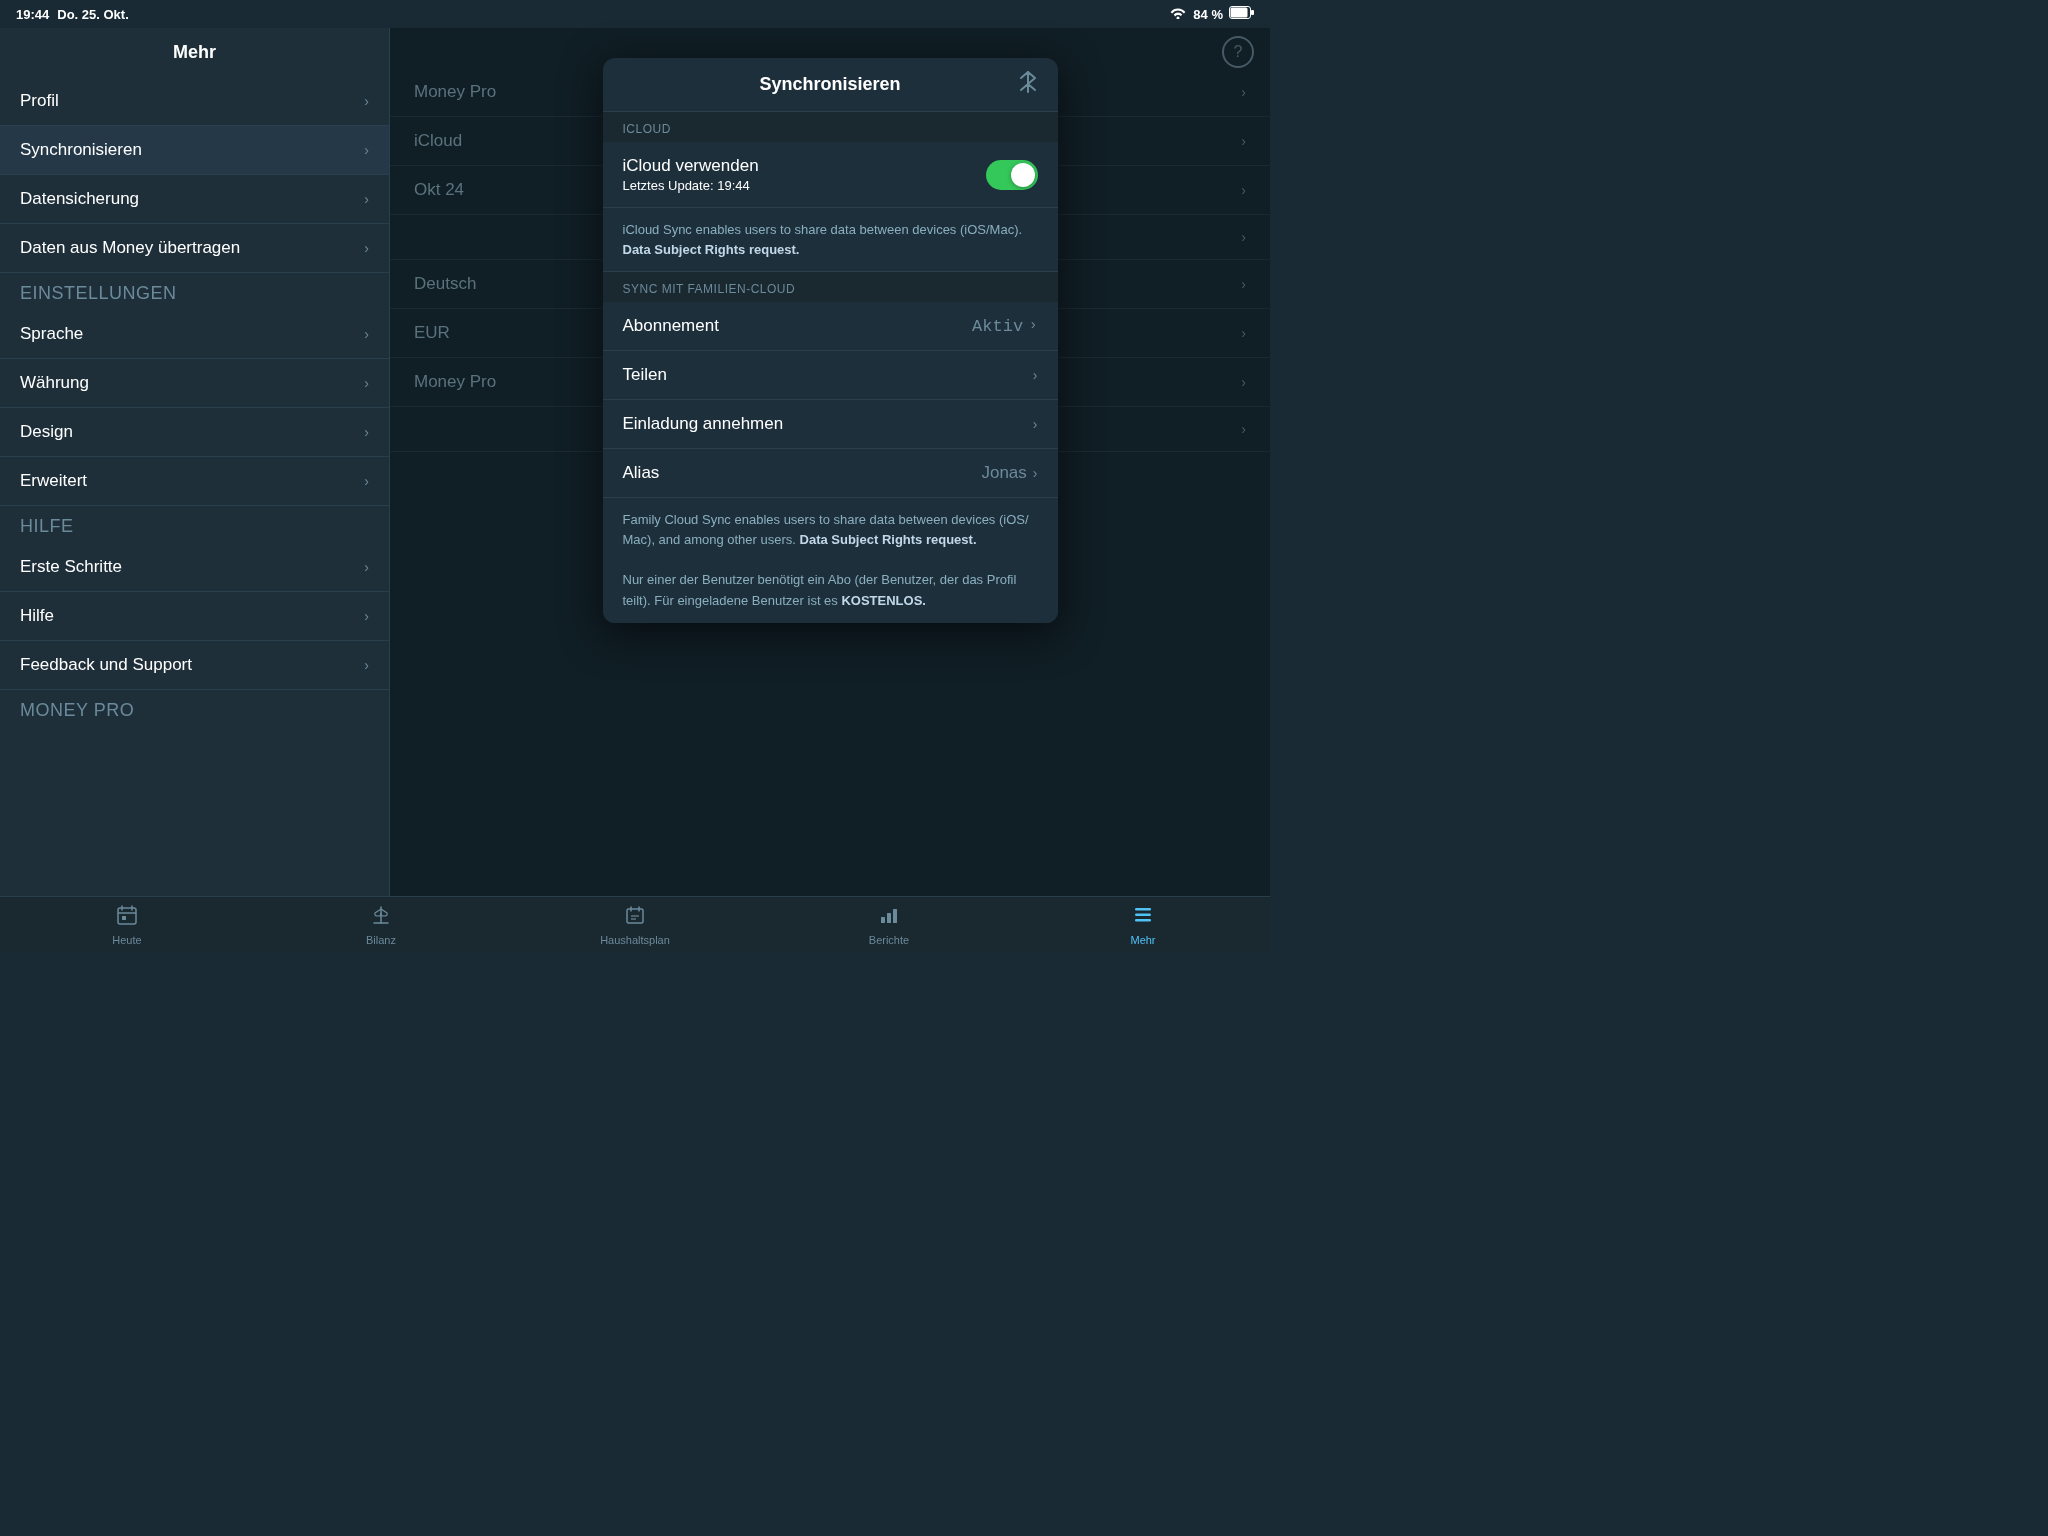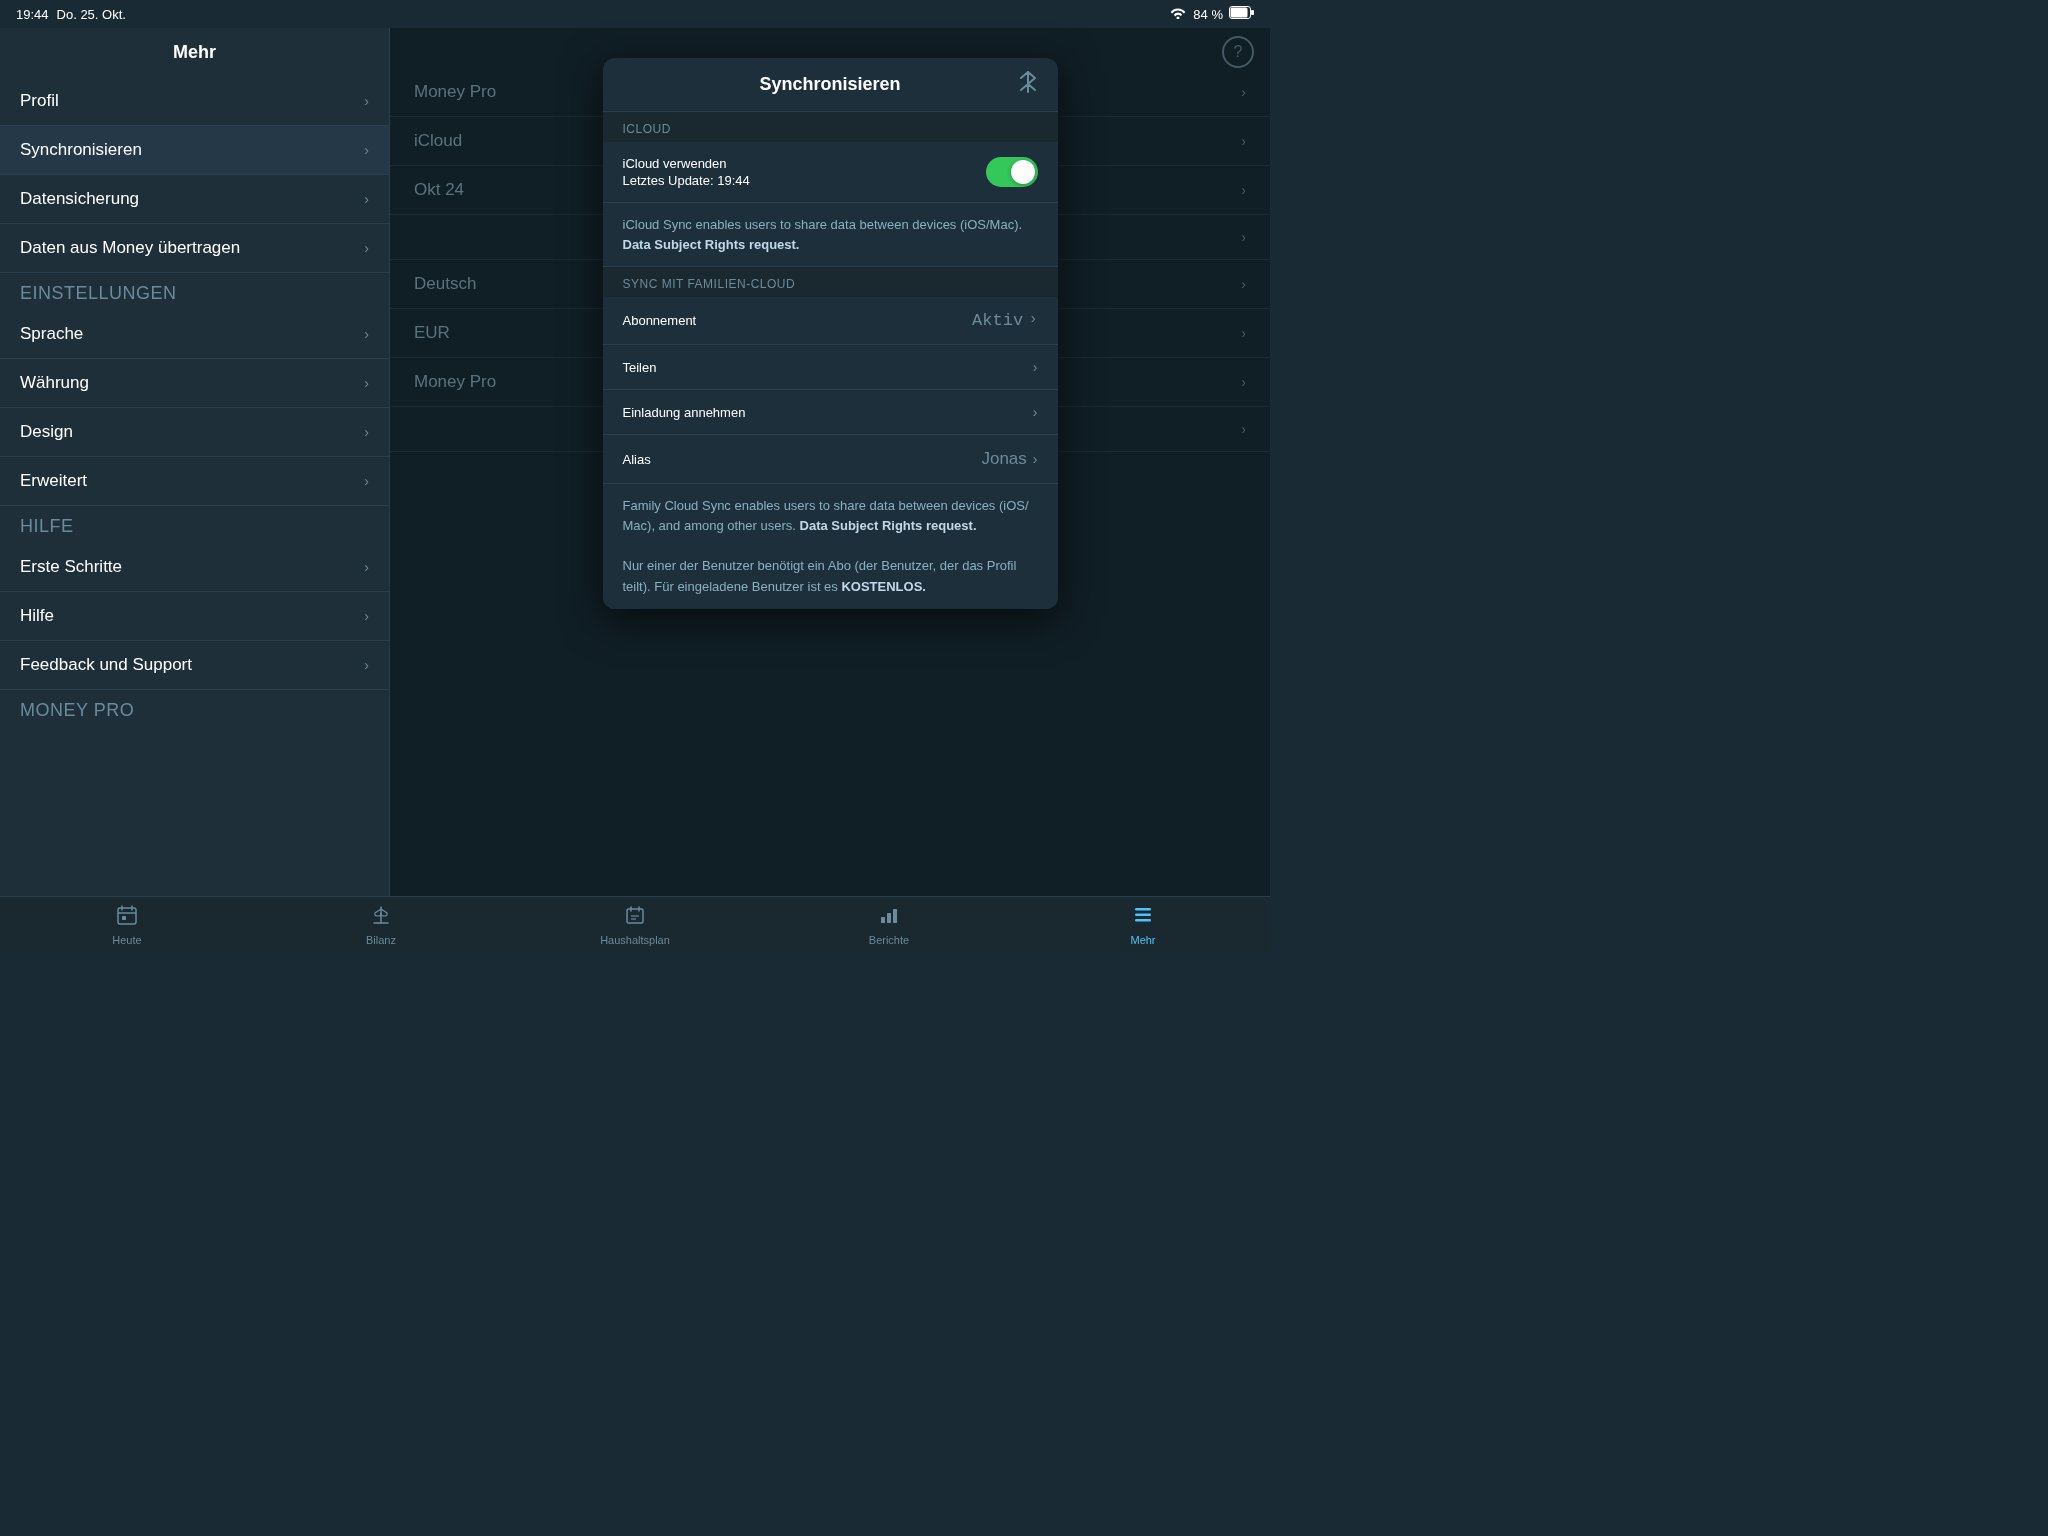--- a/index.html
+++ b/index.html
@@ -15,21 +15,21 @@
 
     
     .status-bar {
       display: flex;
       justify-content: space-between;
       align-items: center;
       padding: 0 16px;
       height: 28px;
       background-color: #1a2a35;
       font-size: 13px;
-      font-weight: 400;
+      font-weight: 700;
     }
     .status-left { display: flex; align-items: center; gap: 8px; }
     .status-right { display: flex; align-items: center; gap: 6px; }
 
     
     .main-container {
       display: flex;
       height: calc(100% - 28px - 56px);
     }
 
@@ -169,23 +169,24 @@
       background-color: #1e2f3c;
     }
 
     .modal-item-row {
       display: flex;
       justify-content: space-between;
       align-items: center;
     }
 
     .modal-item-label {
-      font-size: 13px;
+      font-size: 17px;
       color: #ffffff;
       font-weight: 500;
+      text-align: right;
     }
     .modal-item-sublabel {
       font-size: 13px;
       color: #ffffff;
       margin-top: 2px;
     }
 
     
     .toggle {
       width: 52px;

